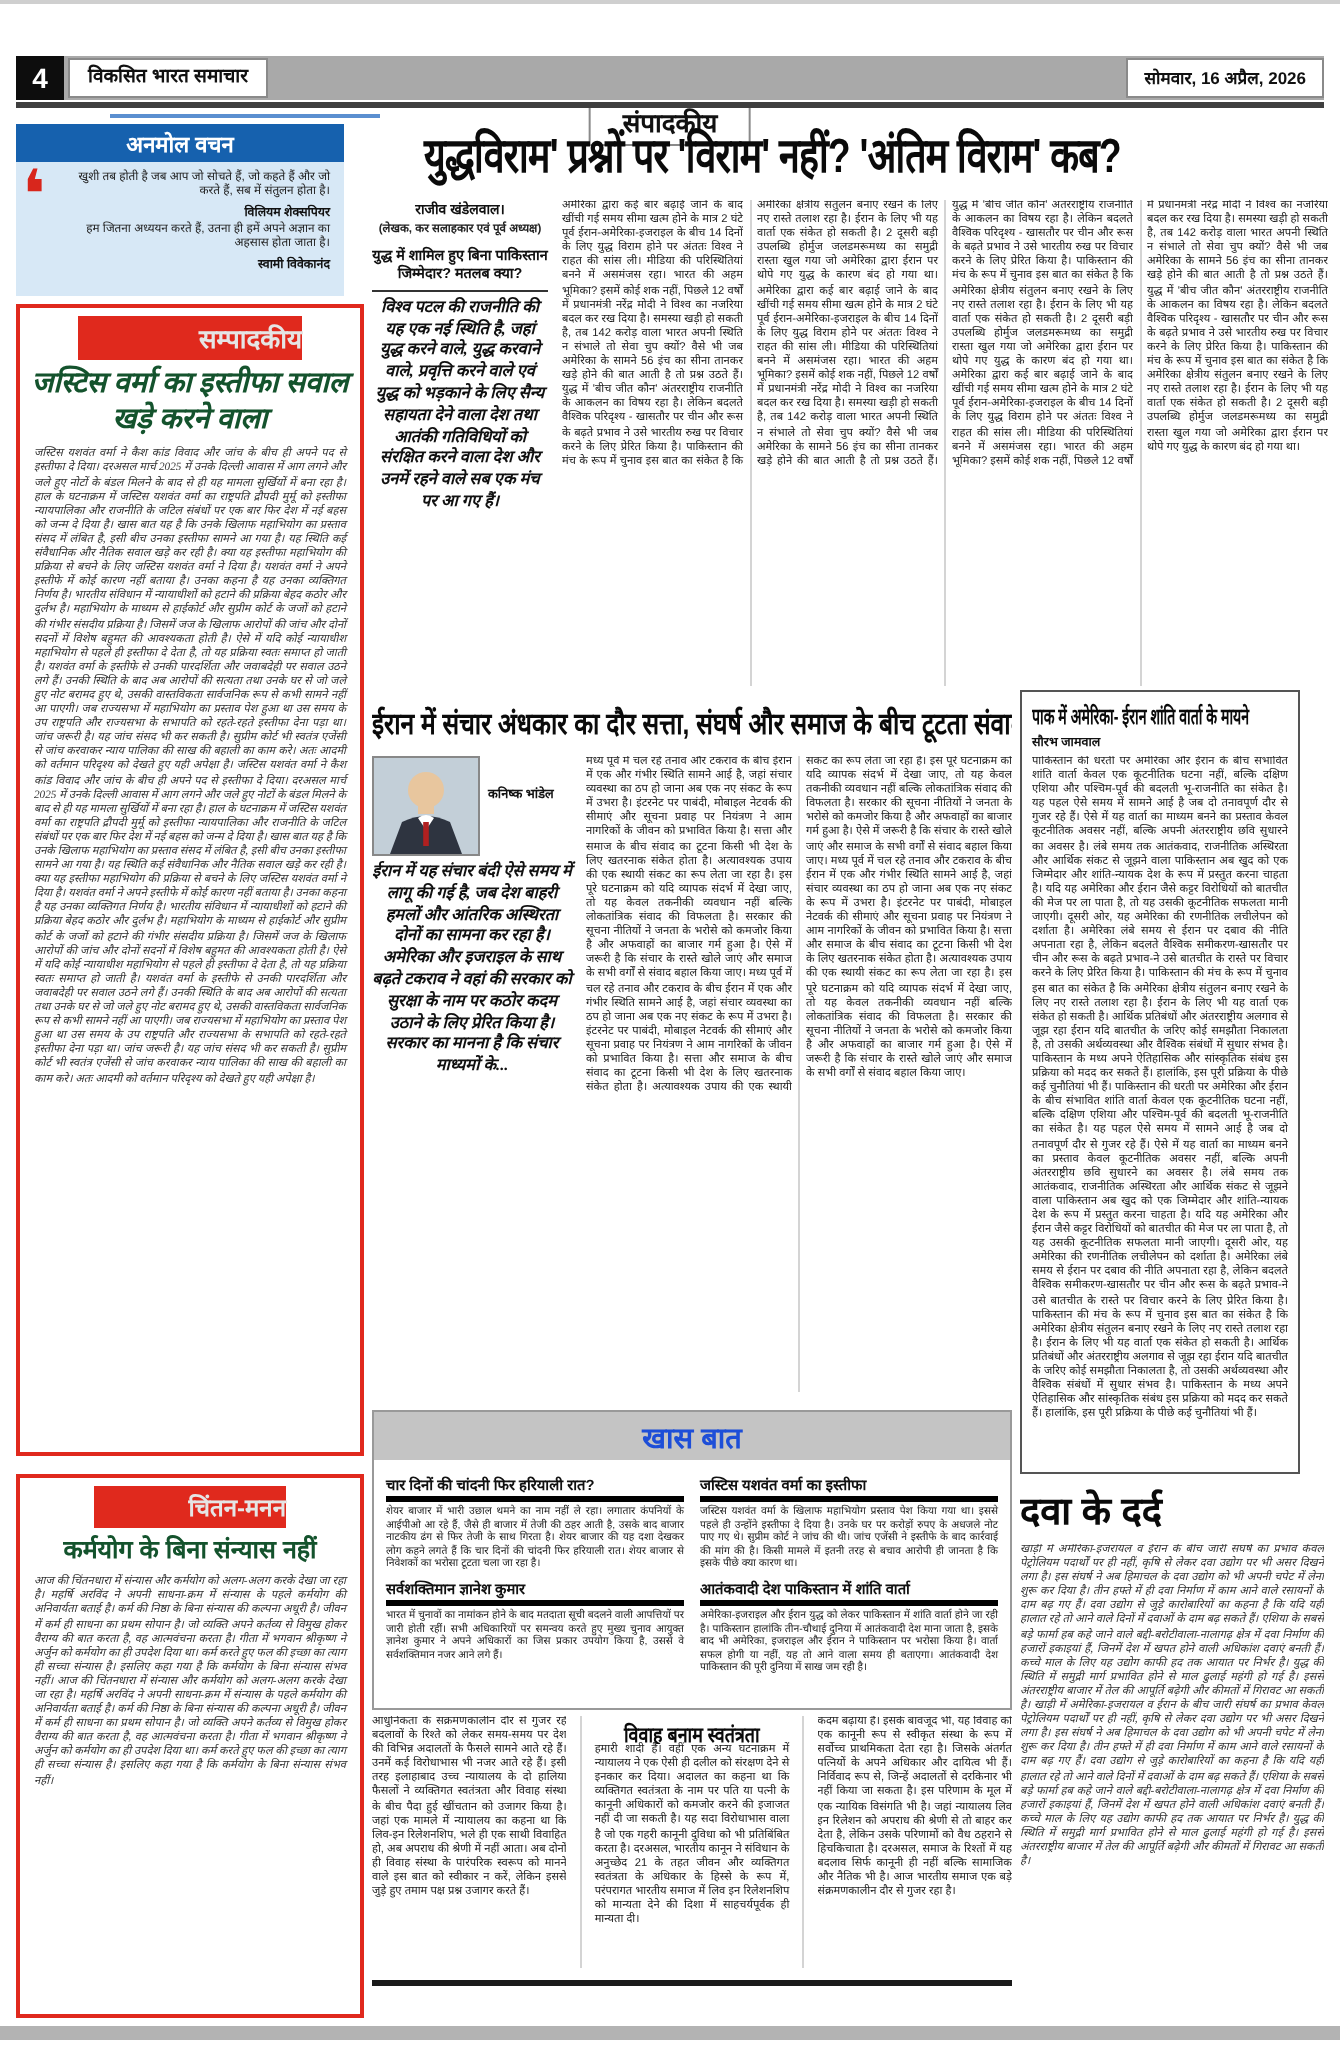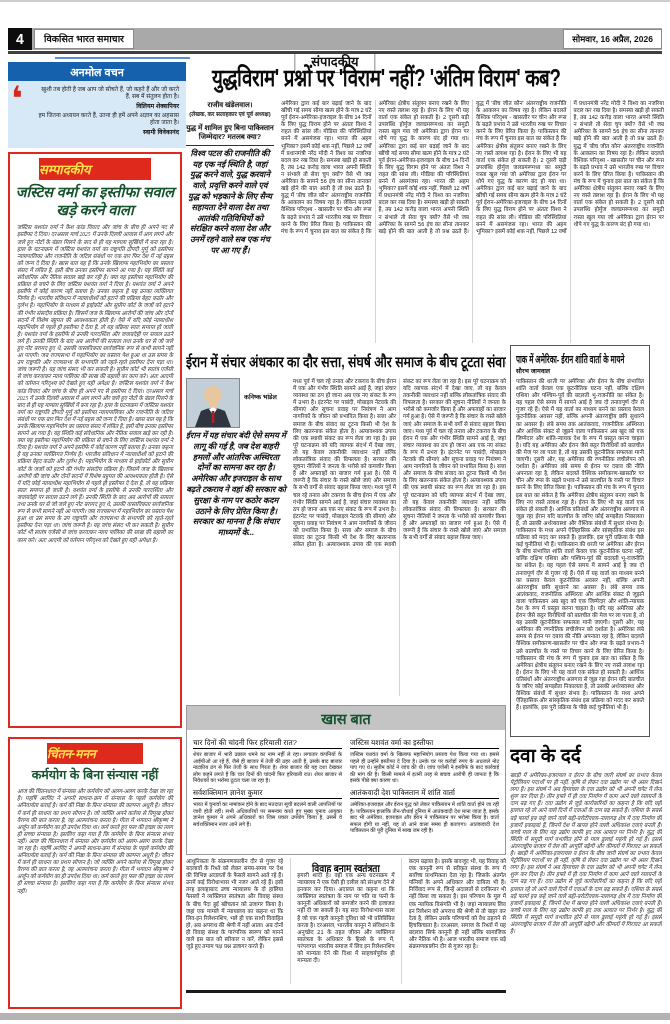--- a/index.html
+++ b/index.html
@@ -16,29 +16,29 @@
     display:flex;align-items:center;justify-content:center;}
   #paper-name{background:#fff;border:1px solid #8a8a8a;height:18px;line-height:18px;margin-left:2px;
     padding:0 9px;font-weight:bold;font-size:9.5px;color:#111;}
   #section-box{position:absolute;left:50%;transform:translateX(-50%);background:#fff;border:1px solid #8a8a8a;
     height:20px;line-height:20px;padding:0 16px;font-weight:bold;font-size:13px;color:#111;margin-top:45px;}
   #issue-date{margin-left:auto;background:#fff;border:1px solid #8a8a8a;height:18px;line-height:18px;
     padding:0 8px;font-weight:bold;font-size:8.5px;color:#111;}
   #header-rule{left:8px;top:51px;width:654px;height:3px;background:#3f3f3f;}
   #blue-rule{left:55px;top:57px;width:135px;height:2px;background:#5b8fd0;}
   
-  #quote-box{left:8px;top:62px;width:178px;height:86px;}
+  #quote-box{left:8px;top:62px;width:164px;height:86px;}
   #quote-box .hd{background:#1661ae;color:#fff;text-align:center;font-weight:bold;font-size:11px;padding:2px 0;}
   #quote-box .bd{background:#d7e8f6;height:67px;position:relative;padding:5px 7px 3px 30px;box-sizing:border-box;}
   #quote-mark{position:absolute;left:3px;top:0px;font-size:34px;color:#d8261c;line-height:34px;font-weight:bold;}
   .q-text{font-size:5.9px;line-height:7.4px;text-align:right;color:#222;}
   .q-author{font-size:6.2px;font-weight:bold;text-align:right;color:#111;margin-bottom:2px;}
   
   .red-box{border:2px solid #e0291d;box-sizing:border-box;background:#fff;overflow:hidden;}
-  .red-tab{background:#e0291d;color:#fde047;font-weight:bold;text-align:left;margin:4px auto 2px;padding:2px 0;font-style:italic;}
+  .red-tab{background:#e0291d;color:#e5e5e5;font-weight:bold;text-align:right;margin:4px auto 2px;padding:2px 0;}
   .red-headline{font-weight:bold;font-style:italic;text-align:center;color:#14532d;line-height:1.22;
     font-family:"Liberation Serif","DejaVu Serif",serif;margin:4px 5px 3px;}
   #editorial-box{left:8px;top:152px;width:174px;height:576px;}
   #editorial-box .red-tab{width:112px;font-size:13px;}
   #editorial-box .red-headline{font-size:14.5px;}
   #editorial-body{padding:2px 7px;height:470px;overflow:hidden;}
   #chintan-box{left:8px;top:737px;width:174px;height:272px;}
   #chintan-box .red-tab{width:96px;font-size:12px;}
   #chintan-box .red-headline{font-size:12.5px;font-style:normal;font-family:"Liberation Sans",sans-serif;}
   #chintan-body{padding:2px 7px;height:200px;overflow:hidden;}
@@ -67,24 +67,24 @@
   #iran-rest{flex:1;column-count:2;column-gap:7px;column-rule:1px solid #d4d4d4;height:318px;overflow:hidden;}
   
   #pak-box{left:510px;top:345px;width:140px;height:392px;border:1.5px solid #555;box-sizing:border-box;
     padding:3px 5px;overflow:hidden;}
   #pak-headline{height:15px;overflow:hidden;}
   #pak-headline .squeeze{font-size:11px;font-weight:800;color:#0a0a0a;transform:scaleX(0.64);}
   .pak-byline{font-weight:bold;font-size:6.3px;color:#111;margin:2px 0 3px;}
   #pak-body{height:352px;overflow:hidden;}
   
   #khas-box{left:186px;top:705px;width:320px;height:150px;border:1px solid #999;box-sizing:border-box;overflow:hidden;}
-  #khas-box .hd{background:#c4c4c4;text-align:center;font-weight:800;font-size:14.5px;color:#14532d;padding:2px 0;}
+  #khas-box .hd{background:#c4c4c4;text-align:center;font-weight:800;font-size:14.5px;color:#1d4ed8;padding:2px 0;}
   #khas-cols{display:flex;gap:8px;padding:4px 6px;}
   .khas-col{width:50%;}
-  .khas-h{font-weight:normal;font-size:7.4px;color:#111;border-bottom:1px solid #000000;padding-bottom:1px;margin:3px 0 2px;}
+  .khas-h{font-weight:bold;font-size:7.4px;color:#111;border-bottom:3px solid #000000;padding-bottom:1px;margin:3px 0 2px;}
   .khas-b{font-size:5.2px;line-height:6.6px;text-align:justify;color:#222;}
   
   #lower-sec{left:186px;top:858px;width:320px;height:126px;display:flex;gap:7px;overflow:hidden;}
   .lower-col{flex:1;overflow:hidden;}
   .lower-col.mid{border-left:1px solid #d4d4d4;border-right:1px solid #d4d4d4;padding:0 6px;}
   #vivah-heading{height:14px;overflow:hidden;text-align:center;}
   #vivah-heading .squeeze{font-size:10.5px;font-weight:800;color:#0a0a0a;transform:scaleX(0.85);transform-origin:center;}
   #lower-rule{left:186px;top:990px;width:320px;height:2.5px;background:#1a1a1a;}
   
   #dawa-sec{left:510px;top:742px;width:152px;height:266px;overflow:hidden;}

